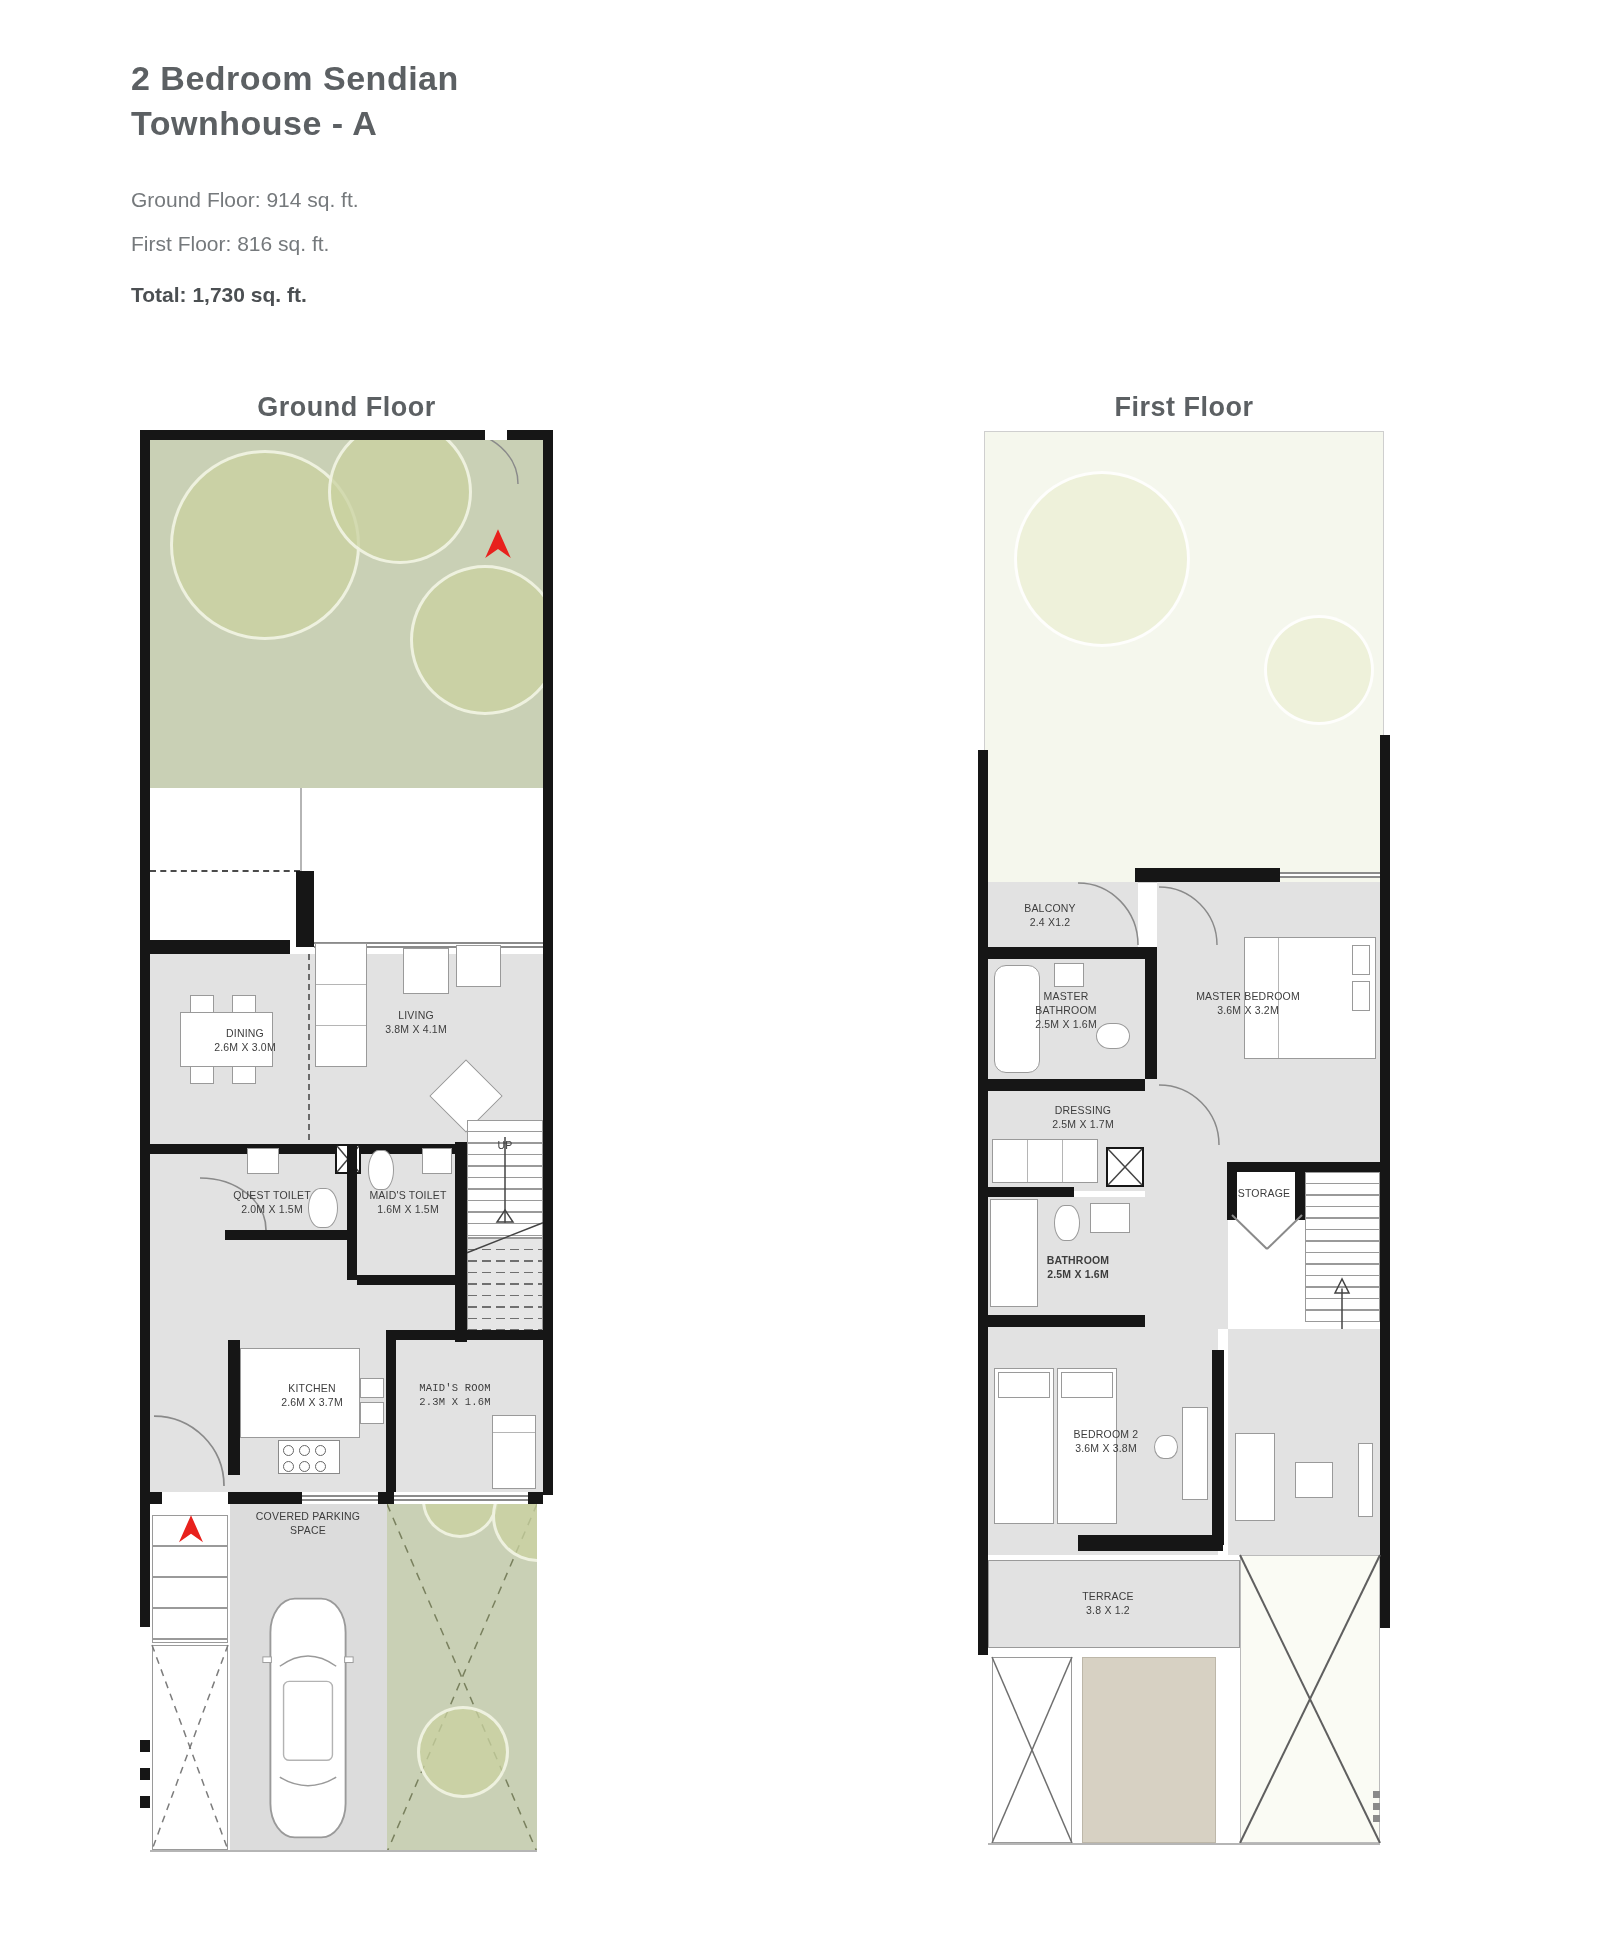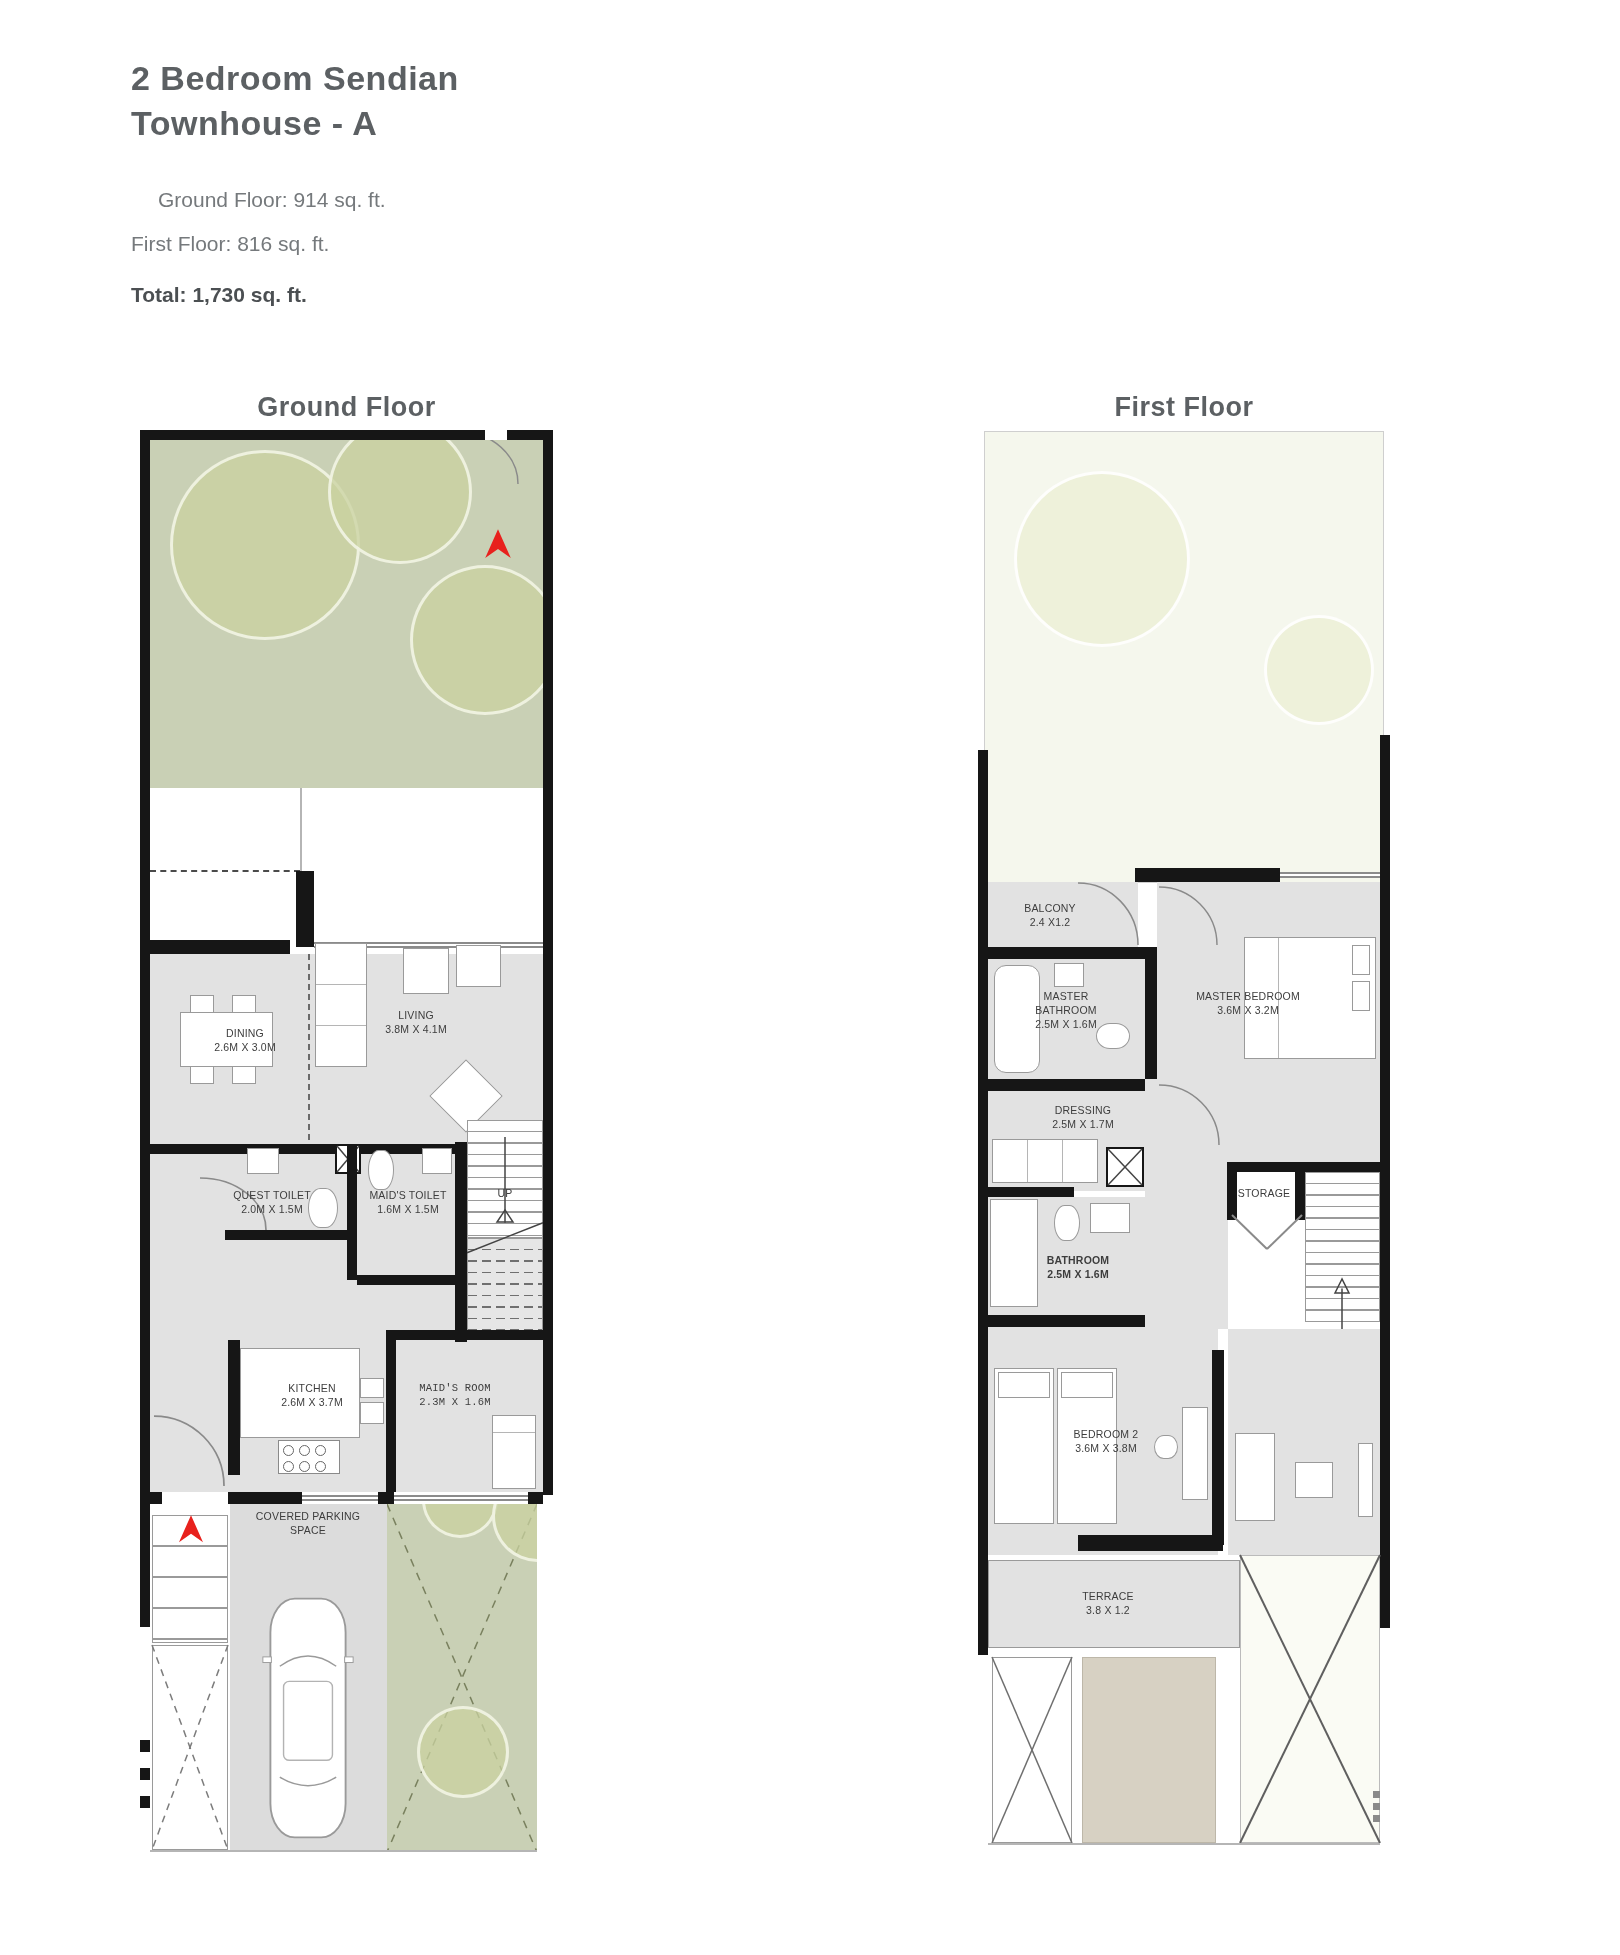--- a/index.html
+++ b/index.html
@@ -53,21 +53,21 @@
   svg{position:absolute;overflow:visible;}
   .arrow-glyph{position:absolute;color:#555;font-size:14px;}
 </style>
 </head>
 <body>
 
 <div class="doc-title">
   <span>2 Bedroom Sendian</span><br>
   <span>Townhouse - A</span>
 </div>
-<div class="area-line" style="top:188px;margin-left:27px;">Ground Floor: 914 sq. ft.</div>
+<div class="area-line" style="top:188px;">Ground Floor: 914 sq. ft.</div>
 <div class="area-line" style="top:232px;">First Floor: 816 sq. ft.</div>
 <div class="total-line" style="top:283px;">Total: 1,730 sq. ft.</div>
 
 <div class="floor-title" style="left:140px;top:392px;width:413px;">Ground Floor</div>
 <div class="floor-title" style="left:978px;top:392px;width:412px;">First Floor</div>
 
 <div class="plan" style="left:140px;top:430px;width:413px;height:1427px;">
 
   <div class="garden" style="left:10px;top:10px;width:393px;height:348px;">
     <div class="tree" style="left:20px;top:10px;width:190px;height:190px;"></div>
@@ -142,21 +142,21 @@
     <span>1.6M X 1.5M</span>
   </div>
 
   <div class="treads" style="left:327px;top:690px;width:76px;height:118px;"></div>
   <div class="treads-hatched" style="left:327px;top:808px;width:76px;height:96px;"></div>
   <svg style="left:327px;top:690px;width:76px;height:214px;">
     <line x1="50%" y1="8%" x2="50%" y2="48%" stroke="#444" stroke-width="1.5"></line>
     <polygon points="34,100 42,112 26,112" fill="none" stroke="#444" stroke-width="1.5" transform="translate(4,-10)"></polygon>
     <line x1="0" y1="62%" x2="100%" y2="48%" stroke="#444" stroke-width="1.5"></line>
   </svg>
-  <div class="room-label" style="left:365px;top:715px;margin-top:48px;">
+  <div class="room-label" style="left:365px;top:715px;">
     <span>UP</span>
   </div>
   <div class="wall" style="left:246px;top:900px;width:157px;height:10px;"></div>
 
   <div class="wall" style="left:88px;top:910px;width:12px;height:135px;"></div>
   <div class="furn" style="left:100px;top:918px;width:120px;height:90px;"></div>
   <div class="stove" style="left:138px;top:1010px;width:62px;height:34px;">
     <div class="burner"></div>
       <div class="burner"></div>
       <div class="burner"></div>

